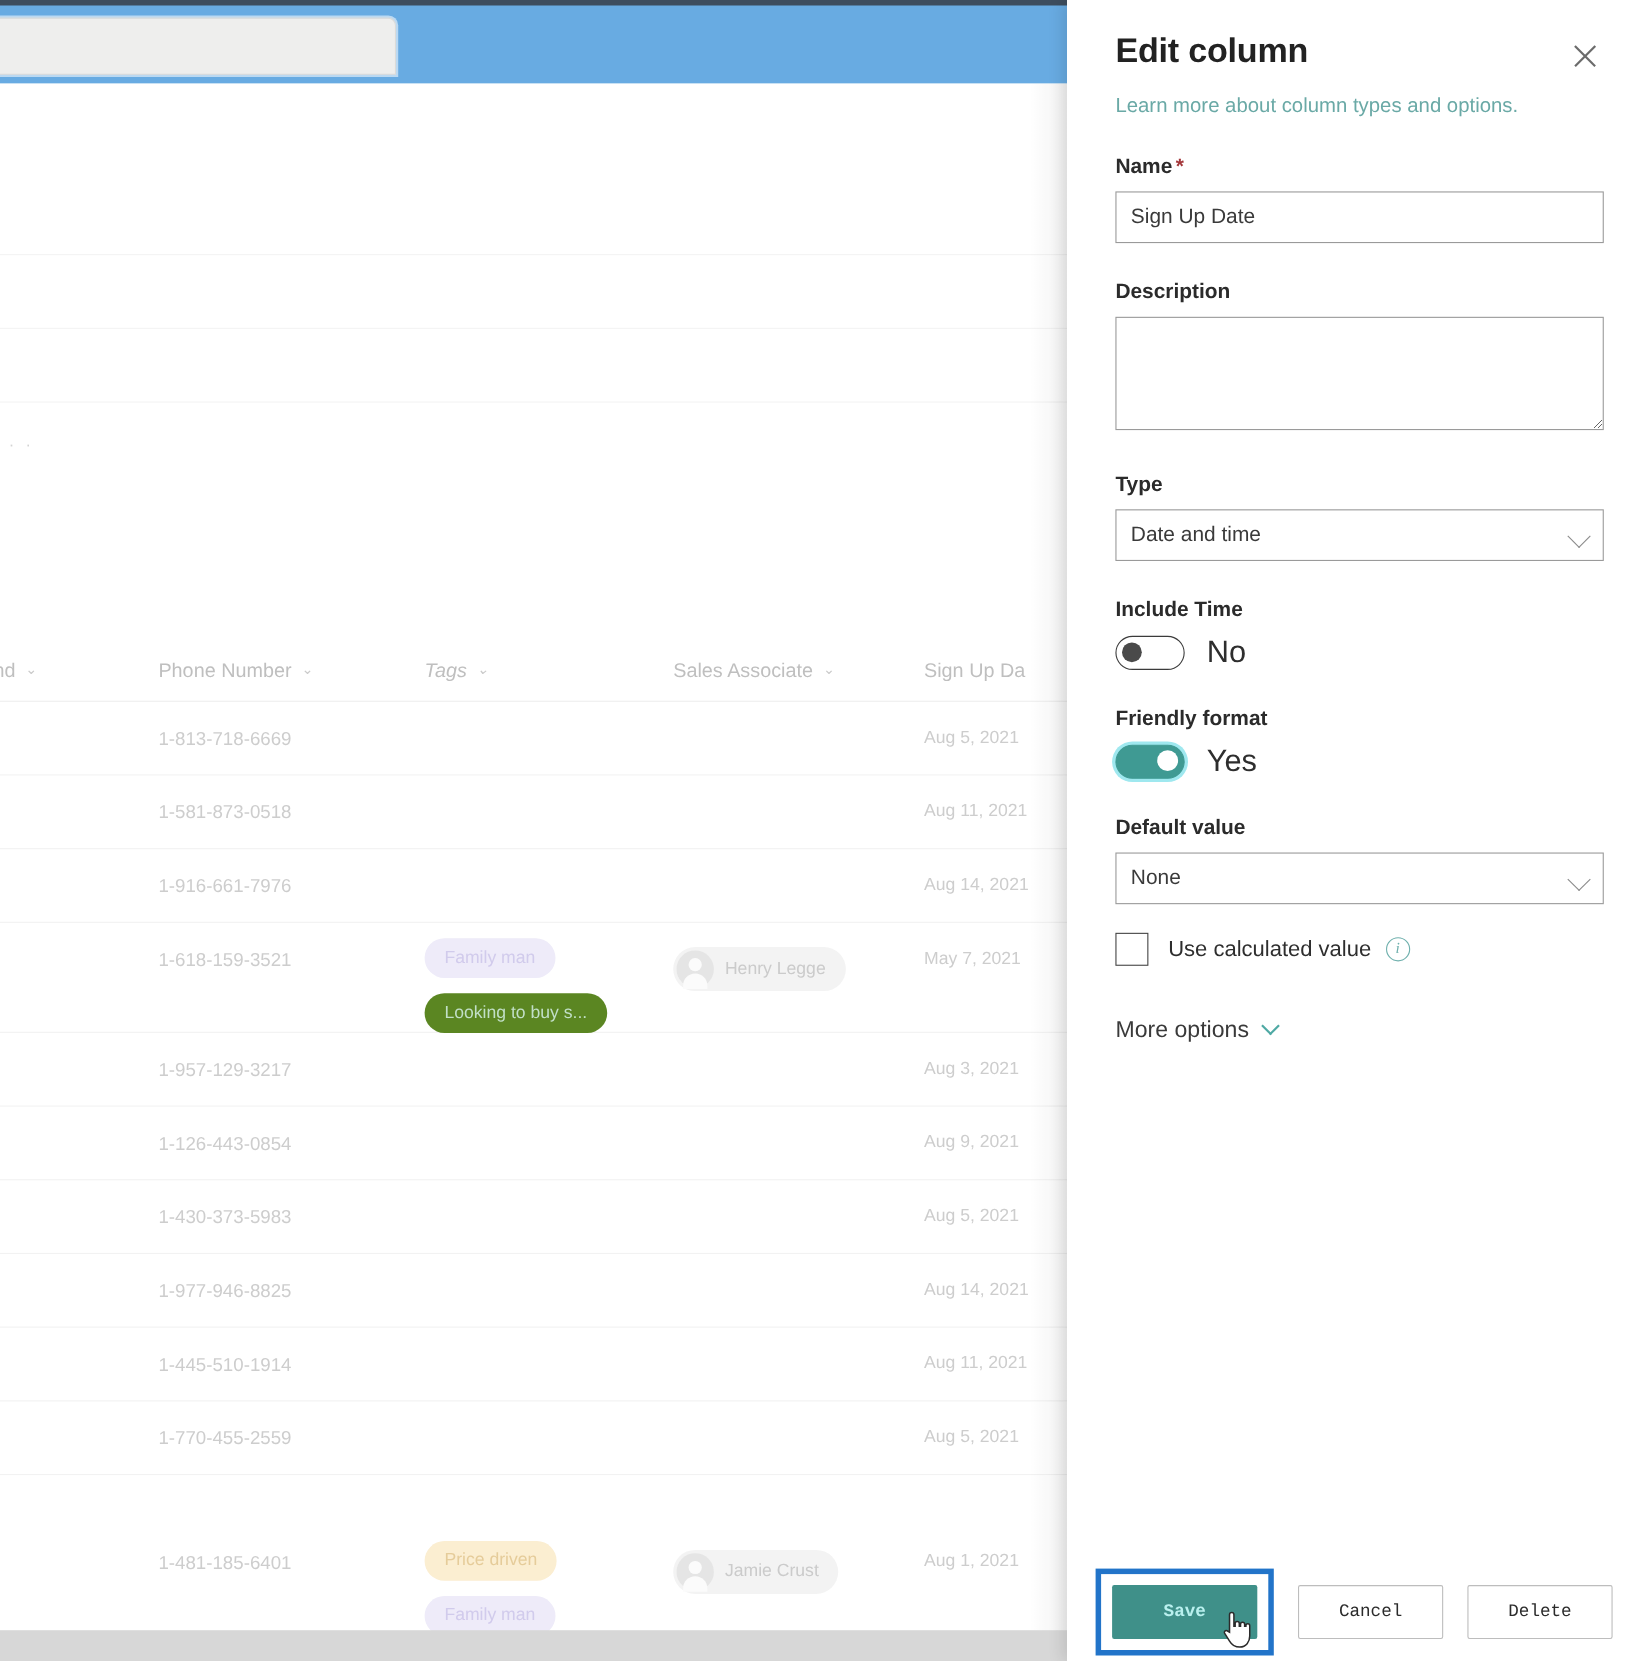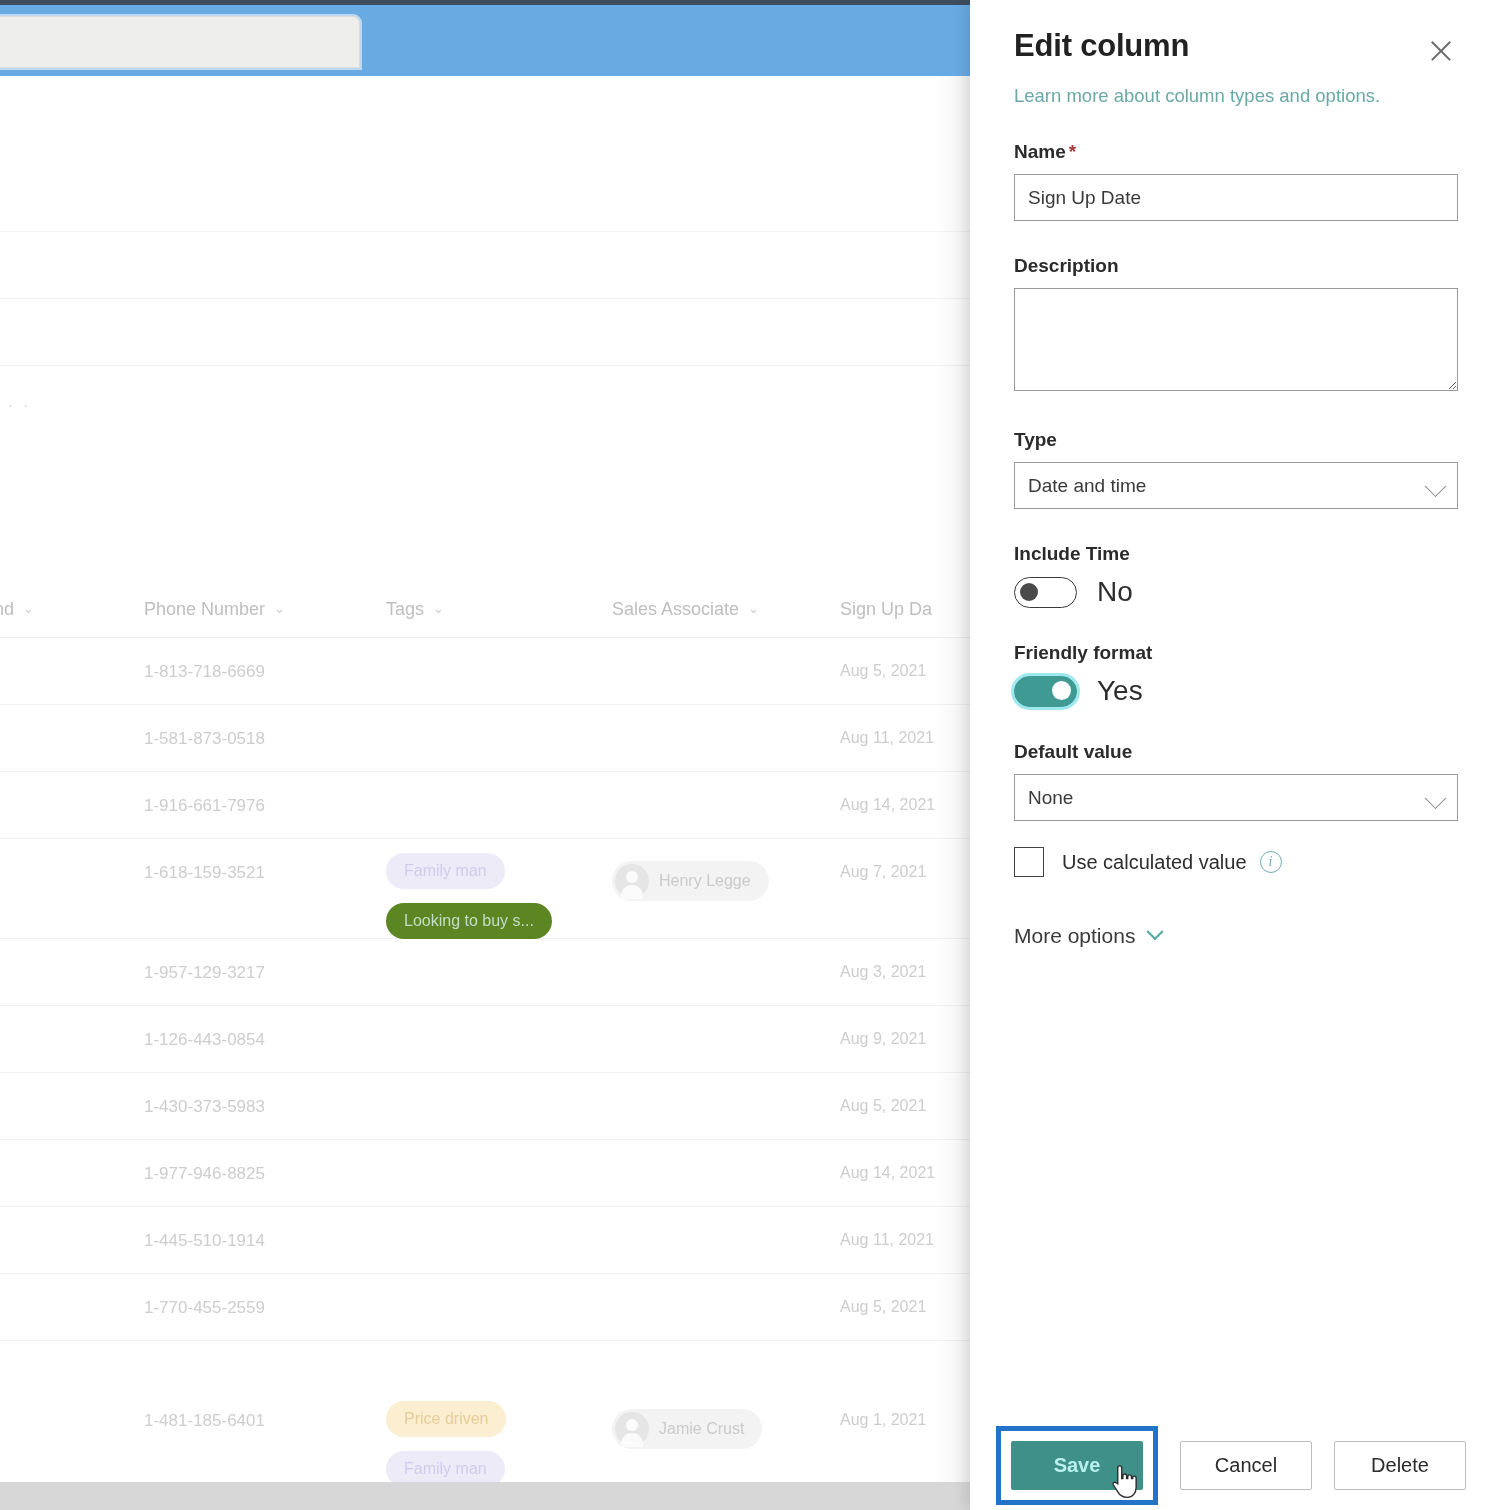--- a/index.html
+++ b/index.html
@@ -392,22 +392,22 @@
     height: 90px;
     display: flex;
     align-items: center;
     padding-left: 26px;
     gap: 22px;
     position: relative;
   }
   .btn {
     height: 49px;
     min-width: 132px;
-    font-family: Liberation Sans, sans-serif;
-    font-size: 20px;
+    font-family: Liberation Mono, monospace;
+    font-size: 16px;
     border-radius: 2px;
     cursor: pointer;
     display: flex;
     align-items: center;
     justify-content: center;
   }
   .btn-primary {
     background: #3f9089;
     color: #b9f0ee;
     border: none;
@@ -447,21 +447,21 @@
 
     <div class="page-body">
       <div class="faint-rule" style="top:155px;"></div>
       <div class="faint-rule" style="top:222px;"></div>
       <div class="faint-rule" style="top:289px;"></div>
       <div class="ellipsis-dots">· ·</div>
       <div id="table-mount">
           <div class="tbl-head">
             <div class="th" style="left: -34px;"><span>Brand</span><span class="chev">⌄</span></div>
             <div class="th" style="left: 144px;"><span>Phone Number</span><span class="chev">⌄</span></div>
-            <div class="th" style="left: 386px;"><span>Tags</span><span class="chev">⌄</span></div>
+            <div class="th" style="left: 386px; font-style: italic;"><span>Tags</span><span class="chev">⌄</span></div>
             <div class="th" style="left: 612px;"><span>Sales Associate</span><span class="chev">⌄</span></div>
             <div class="th" style="left: 840px;"><span>Sign Up Da</span></div>
           </div>
           <div class="row" style="top: 562px; height: 67px;">
             <div class="cell c-phone">1-813-718-6669</div>
             <div class="cell c-date">Aug 5, 2021</div>
           </div>
           <div class="row" style="top: 629px; height: 67px;">
             <div class="cell c-phone">1-581-873-0518</div>
             <div class="cell c-date">Aug 11, 2021</div>
@@ -475,21 +475,21 @@
             <div class="cell c-tags">
               <span class="tag tag-purple">Family man</span>
               <span class="tag tag-green">Looking to buy s...</span>
             </div>
             <div class="cell c-assoc">
               <span class="person">
                 <span class="avatar"></span>
                 <span class="person-name">Henry Legge</span>
               </span>
             </div>
-            <div class="cell c-date">Aug 7, 2021</div>
+            <div class="cell c-date">May 7, 2021</div>
           </div>
           <div class="row" style="top: 863px; height: 67px;">
             <div class="cell c-phone">1-957-129-3217</div>
             <div class="cell c-date">Aug 3, 2021</div>
           </div>
           <div class="row" style="top: 930px; height: 67px;">
             <div class="cell c-phone">1-126-443-0854</div>
             <div class="cell c-date">Aug 9, 2021</div>
           </div>
           <div class="row" style="top: 997px; height: 67px;">

